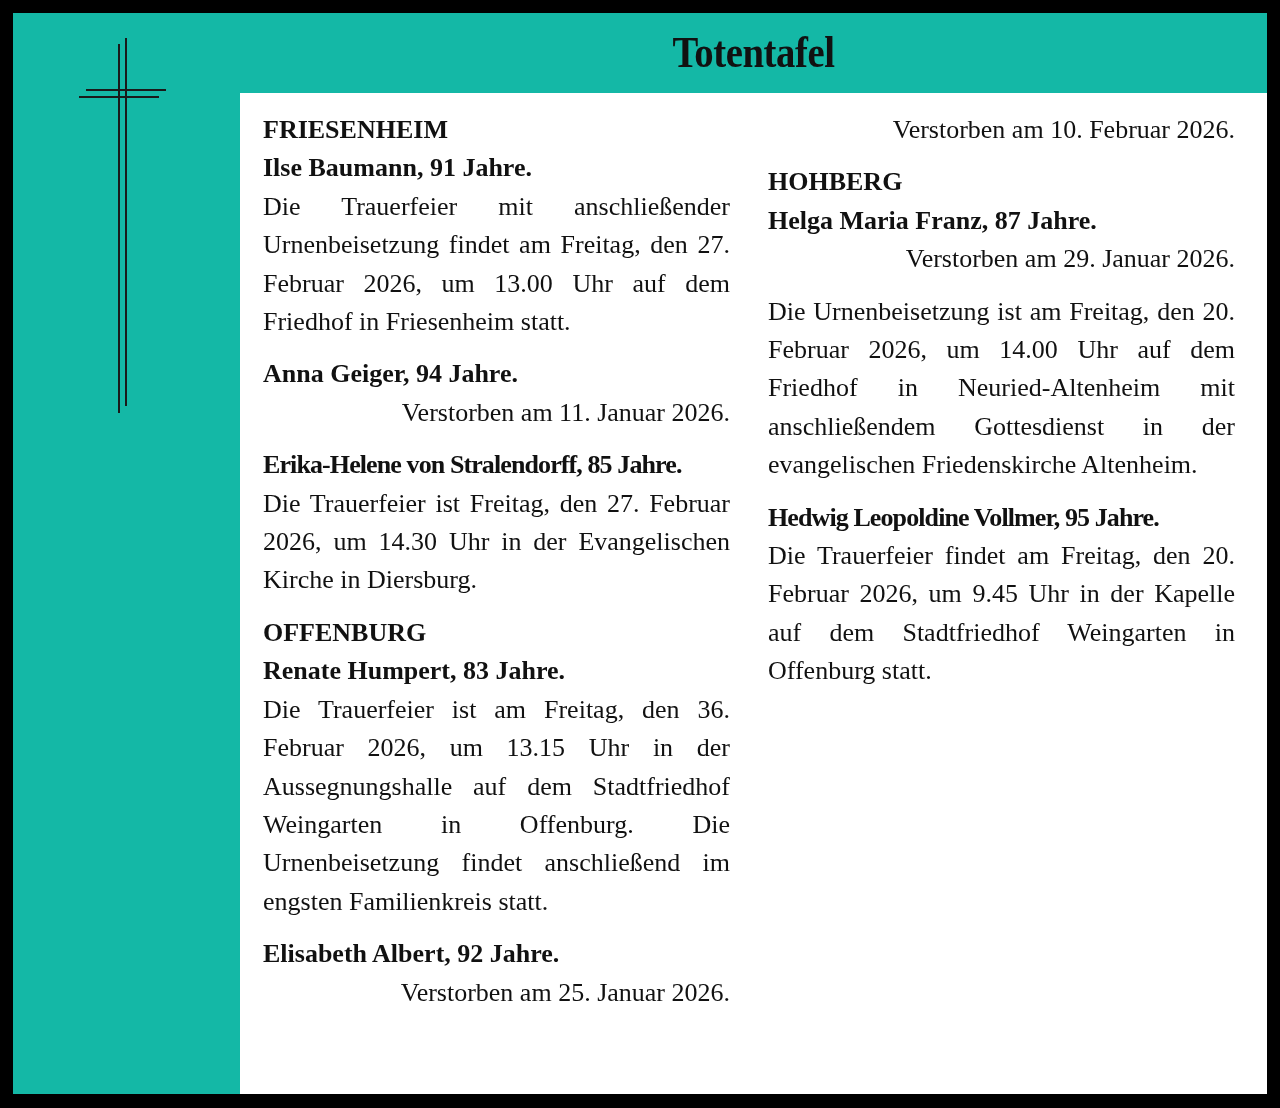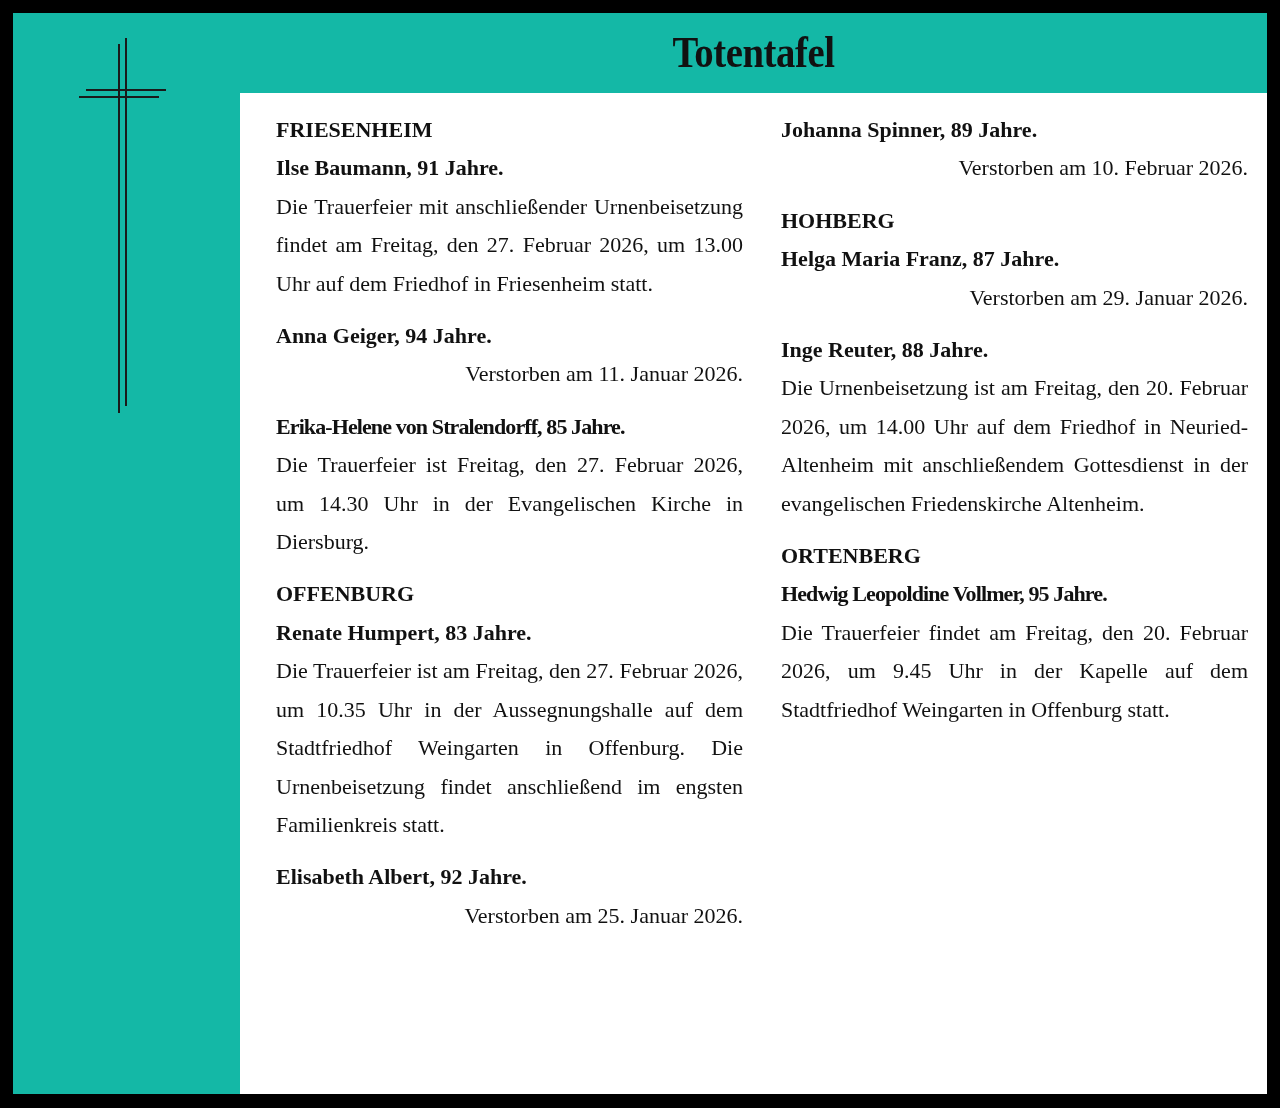--- a/index.html
+++ b/index.html
@@ -36,24 +36,23 @@
     .panel {
       position: absolute;
       left: 227px; top: 80px;
       width: 1027px; height: 1001px;
       background: #fff;
     }
     .col {
       position: absolute;
       top: 18px;
       width: 467px;
-      font-size: 22px;
+      font-size: 26px;
       line-height: 38.4px;
       font-family: "Liberation Serif", serif;
-      margin-left: 13px;
     }
     .col.left { left: 23px; }
     .col.right { left: 528px; top: 18px; }
     .town {
       font-weight: bold;
       margin: 0;
     }
     .name {
       font-weight: bold;
       margin: 0;
@@ -93,43 +92,40 @@
         <p class="name">Anna Geiger, 94 Jahre.</p>
         <p class="text last-left">Verstorben am 11. Januar 2026.</p>
       </div>
       <div class="entry">
         <p class="name tight">Erika-Helene von Stralendorff, 85 Jahre.</p>
         <p class="text">Die Trauerfeier ist Freitag, den 27. Februar 2026, um 14.30 Uhr in der Evangelischen Kirche in Diersburg.</p>
       </div>
       <div class="entry">
         <p class="town">OFFENBURG</p>
         <p class="name">Renate Humpert, 83 Jahre.</p>
-        <p class="text">Die Trauerfeier ist am Freitag, den 27. Februar 2026, um 10.35 Uhr in der Aussegnungshalle auf dem Stadt­friedhof Weingarten in Offenburg. Die Urnenbeisetzung findet anschließend im engsten Familienkreis statt.</p>
+        <p class="text">Die Trauerfeier ist am Freitag, den 36. Februar 2026, um 13.15 Uhr in der Aussegnungshalle auf dem Stadt­friedhof Weingarten in Offenburg. Die Urnenbeisetzung findet anschließend im engsten Familienkreis statt.</p>
       </div>
       <div class="entry">
         <p class="name">Elisabeth Albert, 92 Jahre.</p>
         <p class="text last-left">Verstorben am 25. Januar 2026.</p>
       </div>
     </div>
 
     <div class="col right">
       <div class="entry">
-        <p class="name">Johanna Spinner, 89 Jahre.</p>
         <p class="text last-left">Verstorben am 10. Februar 2026.</p>
       </div>
       <div class="entry">
         <p class="town">HOHBERG</p>
         <p class="name">Helga Maria Franz, 87 Jahre.</p>
         <p class="text last-left">Verstorben am 29. Januar 2026.</p>
       </div>
       <div class="entry">
-        <p class="name">Inge Reuter, 88 Jahre.</p>
         <p class="text">Die Urnenbeisetzung ist am Freitag, den 20. Februar 2026, um 14.00 Uhr auf dem Friedhof in Neuried-Alten­heim mit anschließendem Gottesdienst in der evangelischen Friedenskirche Altenheim.</p>
       </div>
       <div class="entry">
-        <p class="town">ORTENBERG</p>
         <p class="name tight">Hedwig Leopoldine Vollmer, 95 Jahre.</p>
         <p class="text">Die Trauerfeier findet am Freitag, den 20. Februar 2026, um 9.45 Uhr in der Kapelle auf dem Stadtfriedhof Wein­garten in Offenburg statt.</p>
       </div>
     </div>
 
   </div>
 </div>
 
 </body></html>

